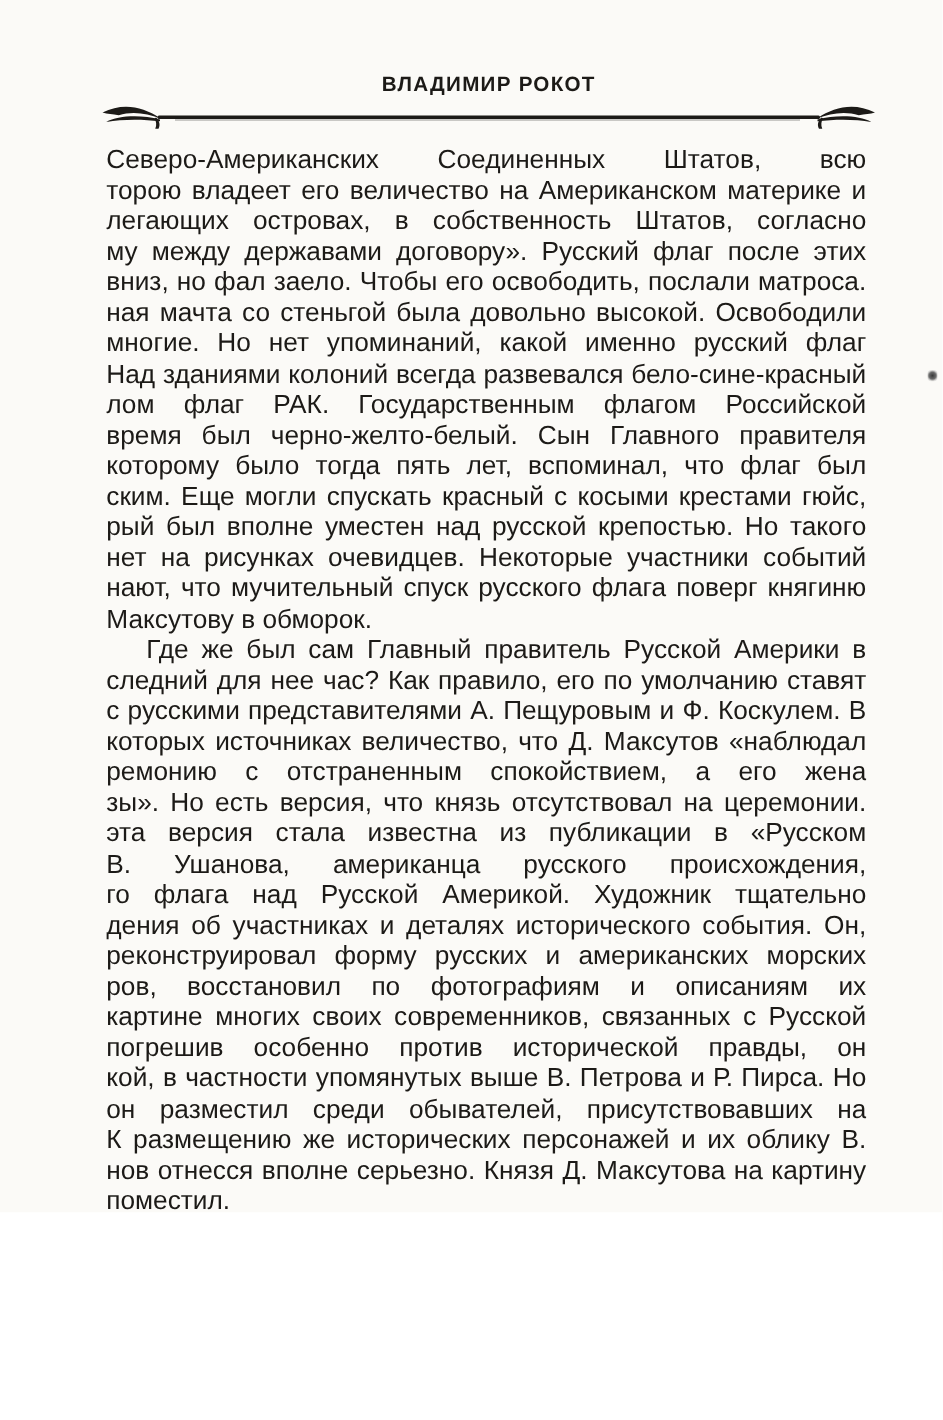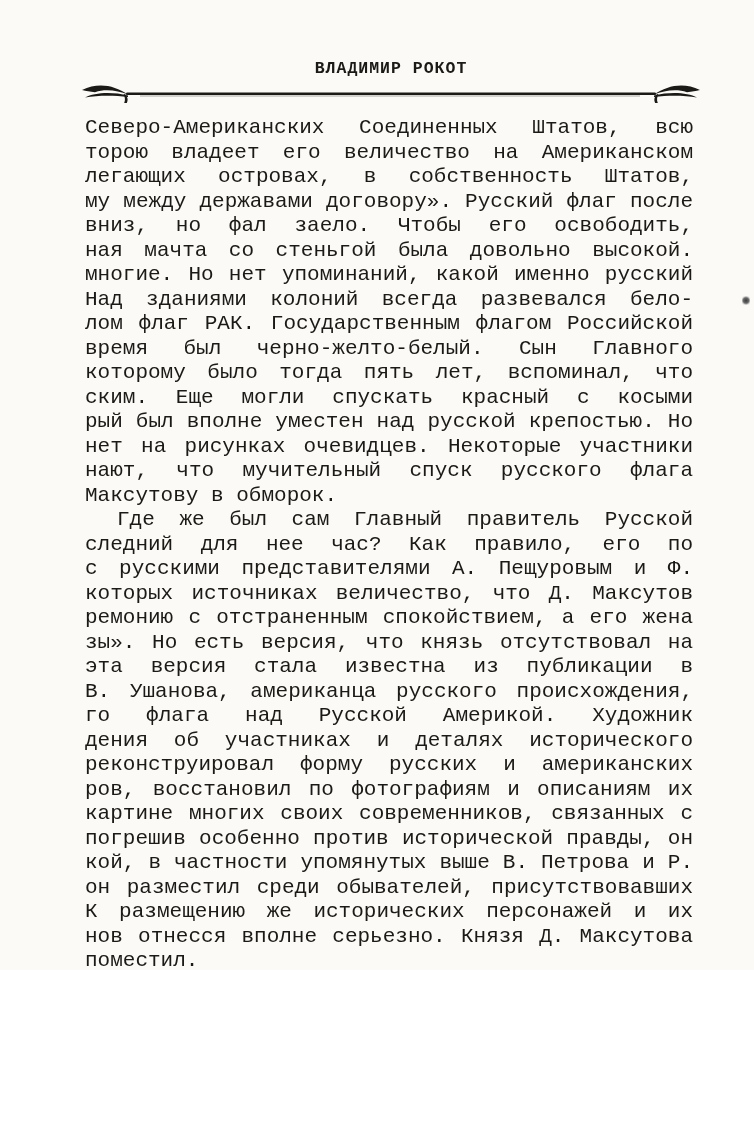--- a/index.html
+++ b/index.html
@@ -6,21 +6,21 @@
     --paper:#fbfaf7;
     --ink:#1c1a17;
   }
   html,body{margin:0;padding:0;background:#fff;}
   .page{
     position:relative;
     width:754px;
     height:970px;
     background:var(--paper);
     overflow:hidden;
-    font-family:Liberation Mono, monospace;
+    font-family:Liberation Sans, sans-serif;
     color:var(--ink);
   }
   .running-title{
     position:absolute;
     top:59px;
     left:14px;
     width:754px;
     text-align:center;
     font-size:16.5px;
     font-weight:700;

